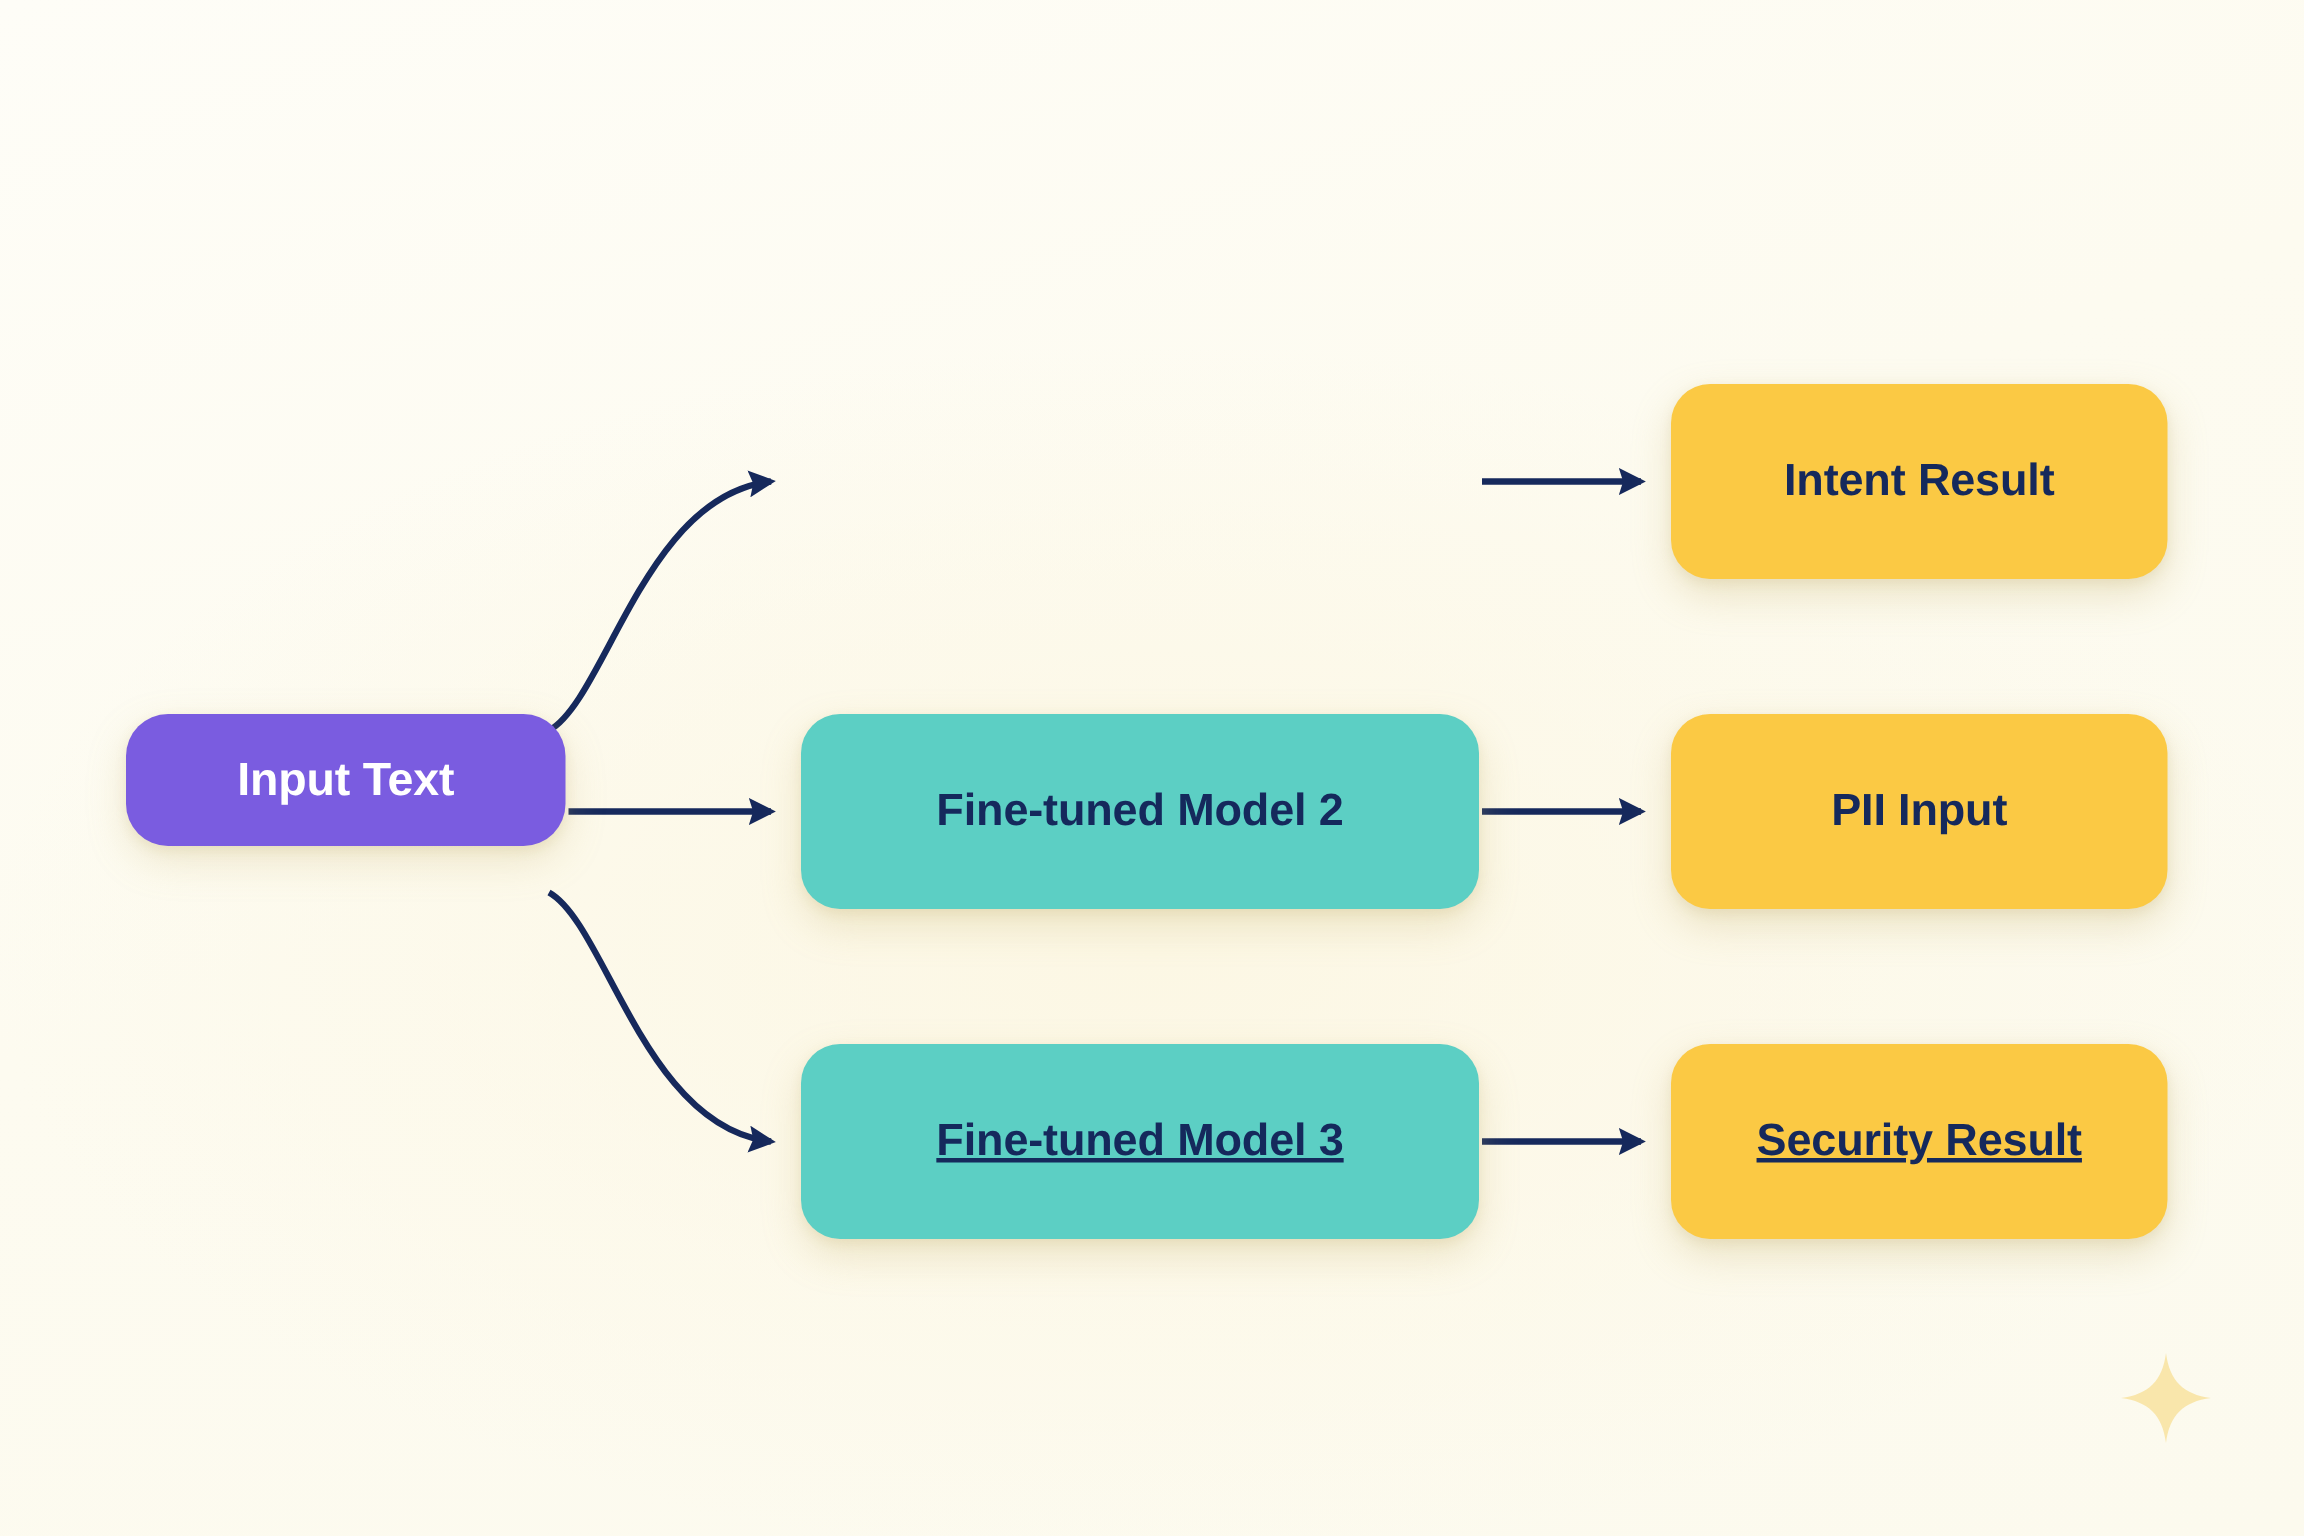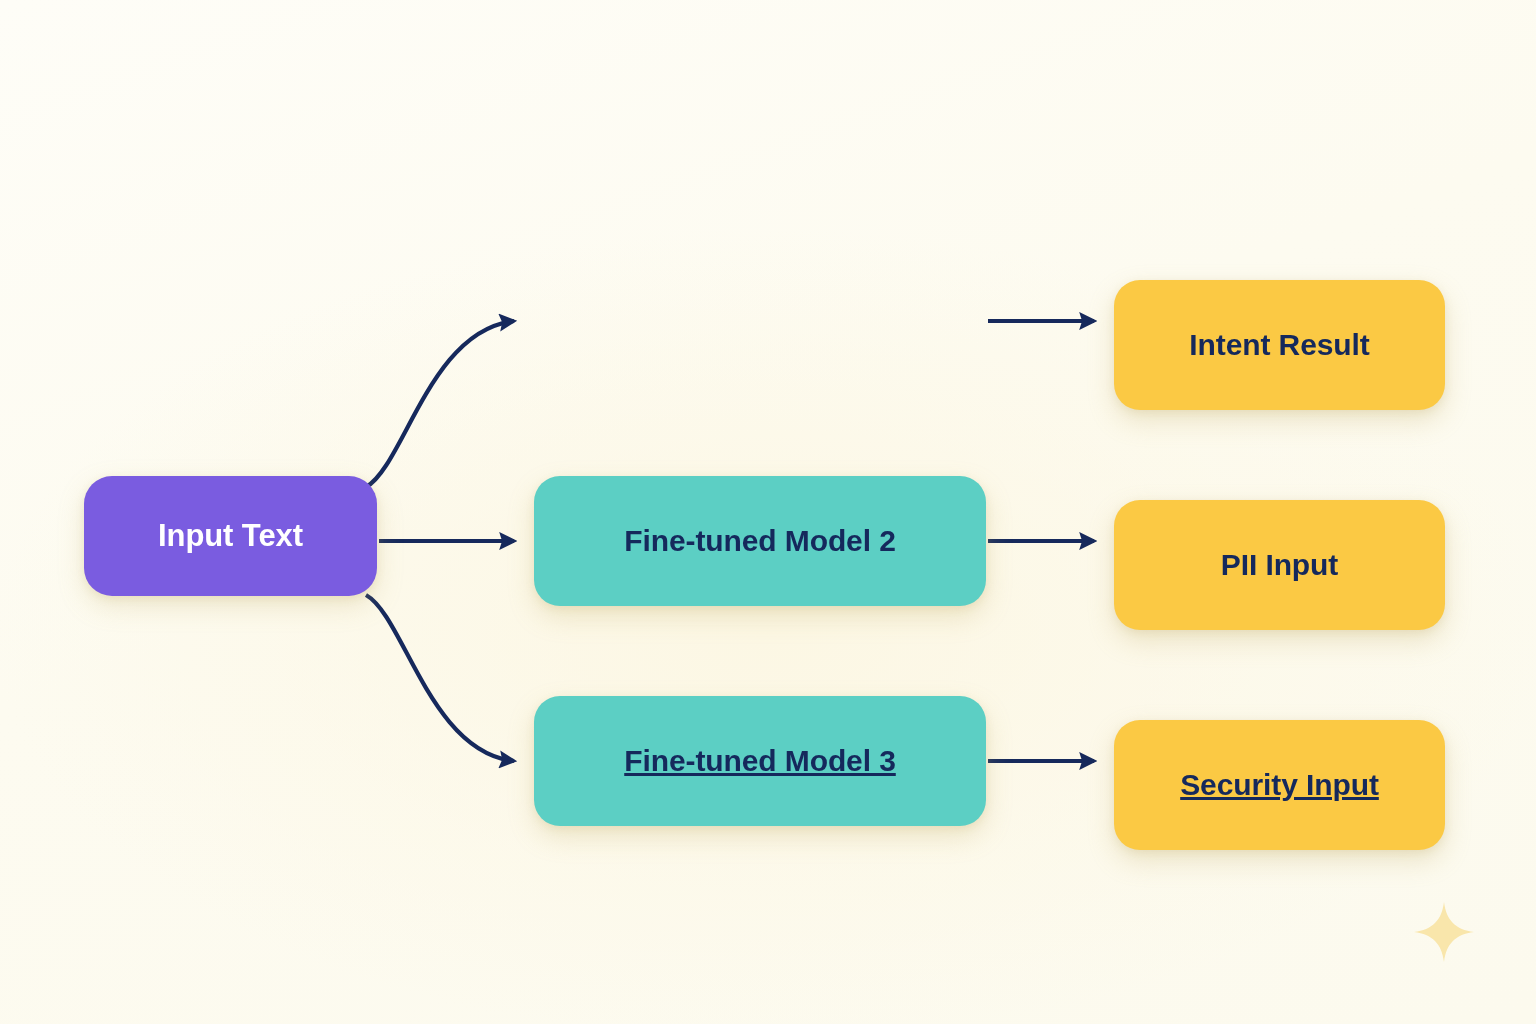--- a/index.html
+++ b/index.html
@@ -43,21 +43,21 @@
     justify-content: center;
     border-radius: 26px;
     letter-spacing: -0.1px;
     white-space: nowrap;
   }
 
   .node-input {
     left: 84px;
     top: 476px;
     width: 293px;
-    height: 120px;
+    height: 88px;
     background: #7a5ce0;
     color: #ffffff;
     font-size: 31px;
     font-weight: bold;
     border-radius: 28px;
     box-shadow: 0 10px 26px rgba(196,178,110,0.26),
                 0 3px 8px rgba(170,150,80,0.14);
   }
 
   .node-model {
@@ -75,21 +75,20 @@
   .node-result {
     left: 1114px;
     width: 331px;
     height: 130px;
     background: #fbc944;
     color: #15295c;
     font-size: 30px;
     font-weight: bold;
     box-shadow: 0 11px 26px rgba(198,180,108,0.30),
                 0 3px 8px rgba(175,155,85,0.15);
-    margin-top: 24px;
   }
 
   .row-1 { top: 256px; }
   .row-2 { top: 476px; text-align: center; }
   .row-3 { top: 696px; text-decoration: underline; }
 
   
   .sparkle {
     position: absolute;
     left: 1412px;
@@ -132,21 +131,21 @@
     <span>Fine-tuned Model 3</span>
   </div>
 
   <div class="node node-result row-1">
     <span>Intent Result</span>
   </div>
   <div class="node node-result row-2">
     <span>PII Input</span>
   </div>
   <div class="node node-result row-3">
-    <span>Security Input</span>
+    <span>Security Result</span>
   </div>
 
   <svg class="sparkle" viewBox="0 0 64 64" xmlns="http://www.w3.org/2000/svg">
     <path d="M32 2 C34.4 20.5 43.5 29.6 62 32 C43.5 34.4 34.4 43.5 32 62
              C29.6 43.5 20.5 34.4 2 32 C20.5 29.6 29.6 20.5 32 2 Z" fill="#f9e6ab"></path>
   </svg>
 
 </div>
 
 </body></html>

